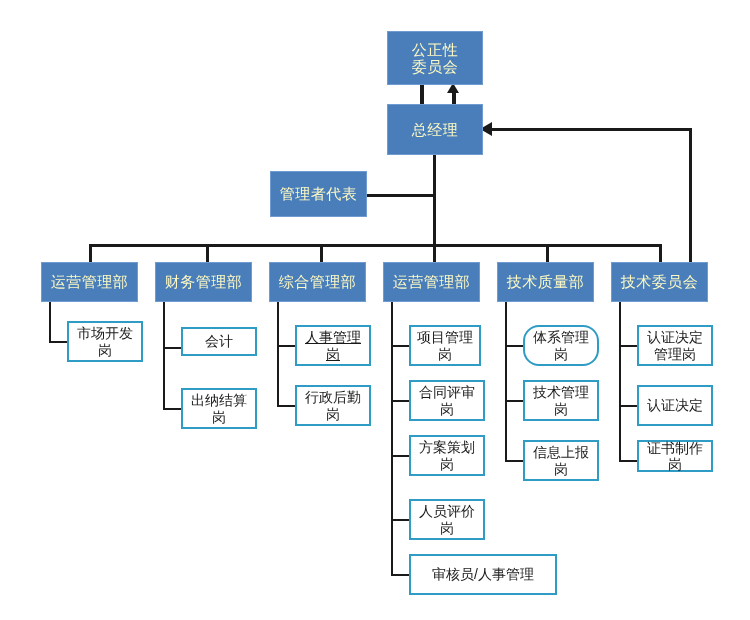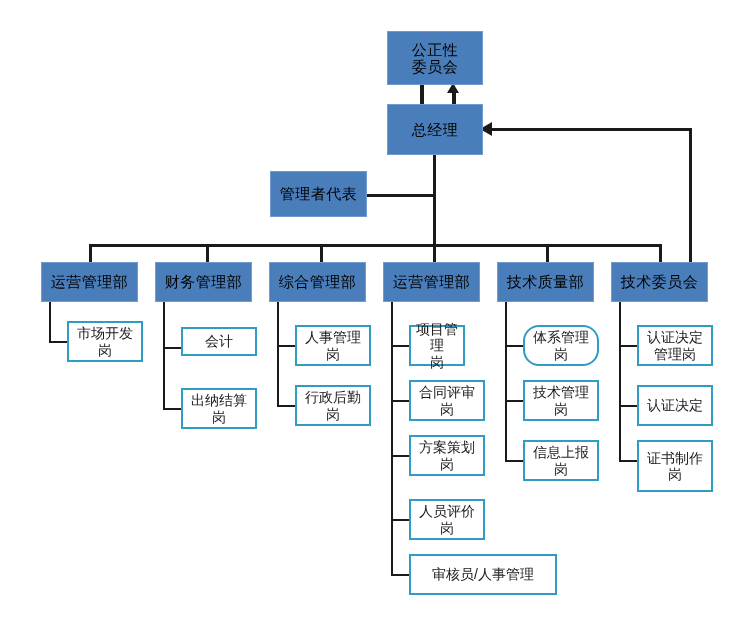--- a/index.html
+++ b/index.html
@@ -24,21 +24,21 @@
     align-items: center;
     justify-content: center;
     text-align: center;
     line-height: 1.15;
     z-index: 3;
   }
   
   .node.blue {
     background: #4a7ebb;
     border: 1px solid #6f9bd1;
-    color: #000000;
+    color: #fef9c3;
     font-size: 15px;
     letter-spacing: 0.5px;
   }
   
   .node.post {
     background: #ffffff;
     border: 2px solid #2e9cc4;
     color: #1a1a1a;
     font-size: 14px;
   }
@@ -168,30 +168,30 @@
   </div>
 
   <div class="node post" style="left:181px; top:327px; width:76px; height:29px;text-align:right;">
     <span class="node-label">会计</span>
   </div>
   <div class="node post" style="left:181px; top:388px; width:76px; height:41px;">
     <span class="node-label">出纳结算
 岗</span>
   </div>
 
-  <div class="node post" style="left:295px; top:325px; width:76px; height:41px;">
+  <div class="node post" style="left:295px; top:325px; width:76px; height:41px;text-decoration:underline;">
     <span class="node-label">人事管理
 岗</span>
   </div>
   <div class="node post" style="left:295px; top:385px; width:76px; height:41px;">
     <span class="node-label">行政后勤
 岗</span>
   </div>
 
-  <div class="node post" style="left:409px; top:325px; width:56px; height:41px;">
+  <div class="node post" style="left:409px; top:325px; width:72px; height:41px;">
     <span class="node-label">项目管理
 岗</span>
   </div>
   <div class="node post" style="left:409px; top:380px; width:76px; height:41px;">
     <span class="node-label">合同评审
 岗</span>
   </div>
   <div class="node post" style="left:409px; top:435px; width:76px; height:41px;">
     <span class="node-label">方案策划
 岗</span>
@@ -217,18 +217,18 @@
 岗</span>
   </div>
 
   <div class="node post" style="left:637px; top:325px; width:76px; height:41px;">
     <span class="node-label">认证决定
 管理岗</span>
   </div>
   <div class="node post" style="left:637px; top:385px; width:76px; height:41px;">
     <span class="node-label">认证决定</span>
   </div>
-  <div class="node post" style="left:637px; top:440px; width:76px; height:52px;text-align:center;">
+  <div class="node post" style="left:637px; top:440px; width:76px; height:32px;text-align:center;">
     <span class="node-label">证书制作
 岗</span>
   </div>
 
 </div>
 
 </body></html>

